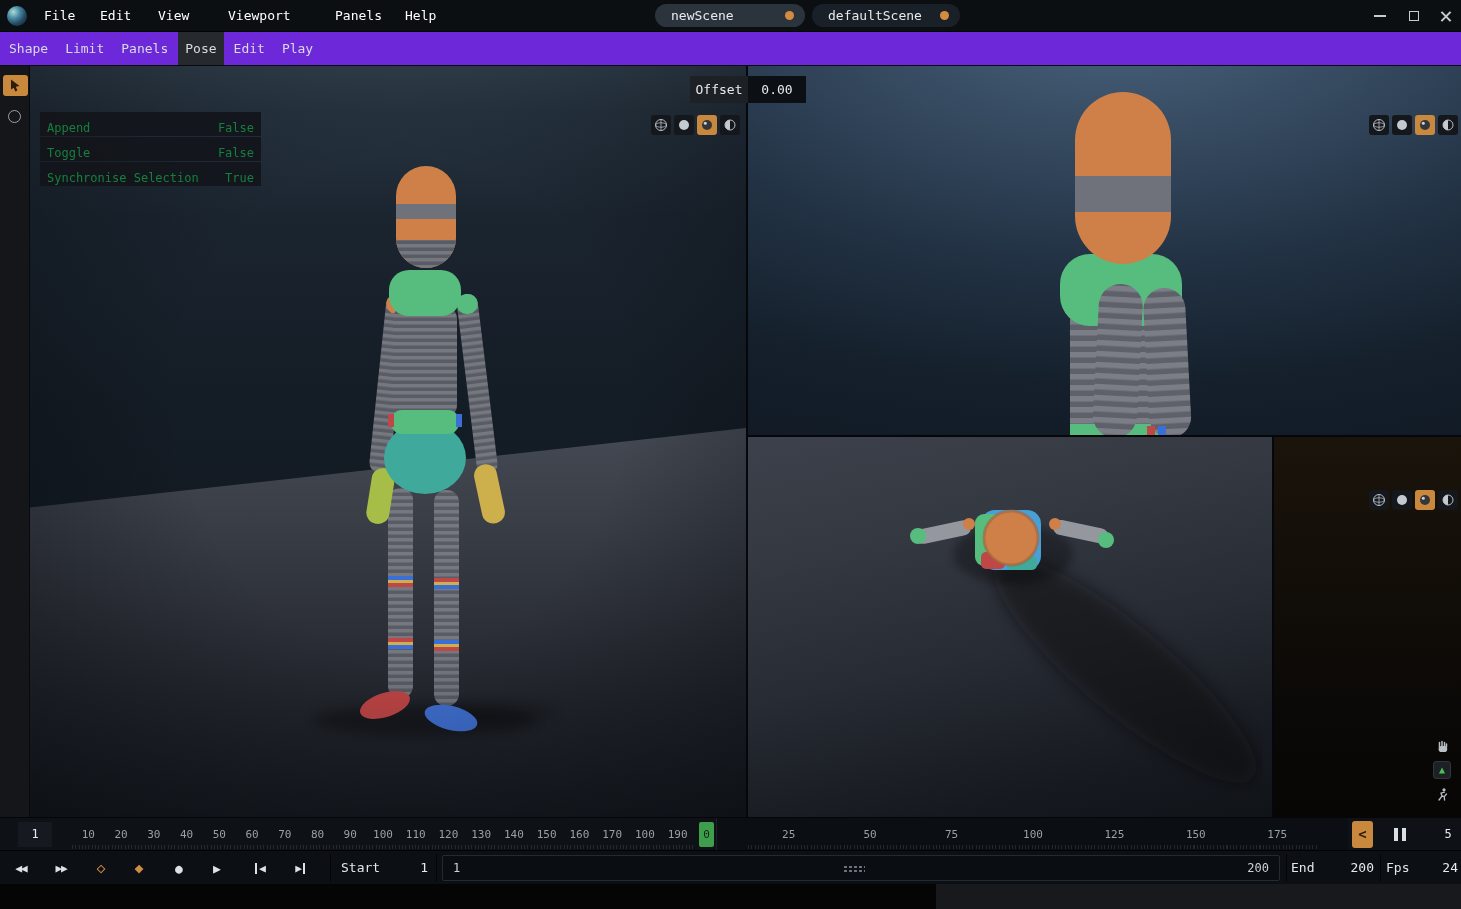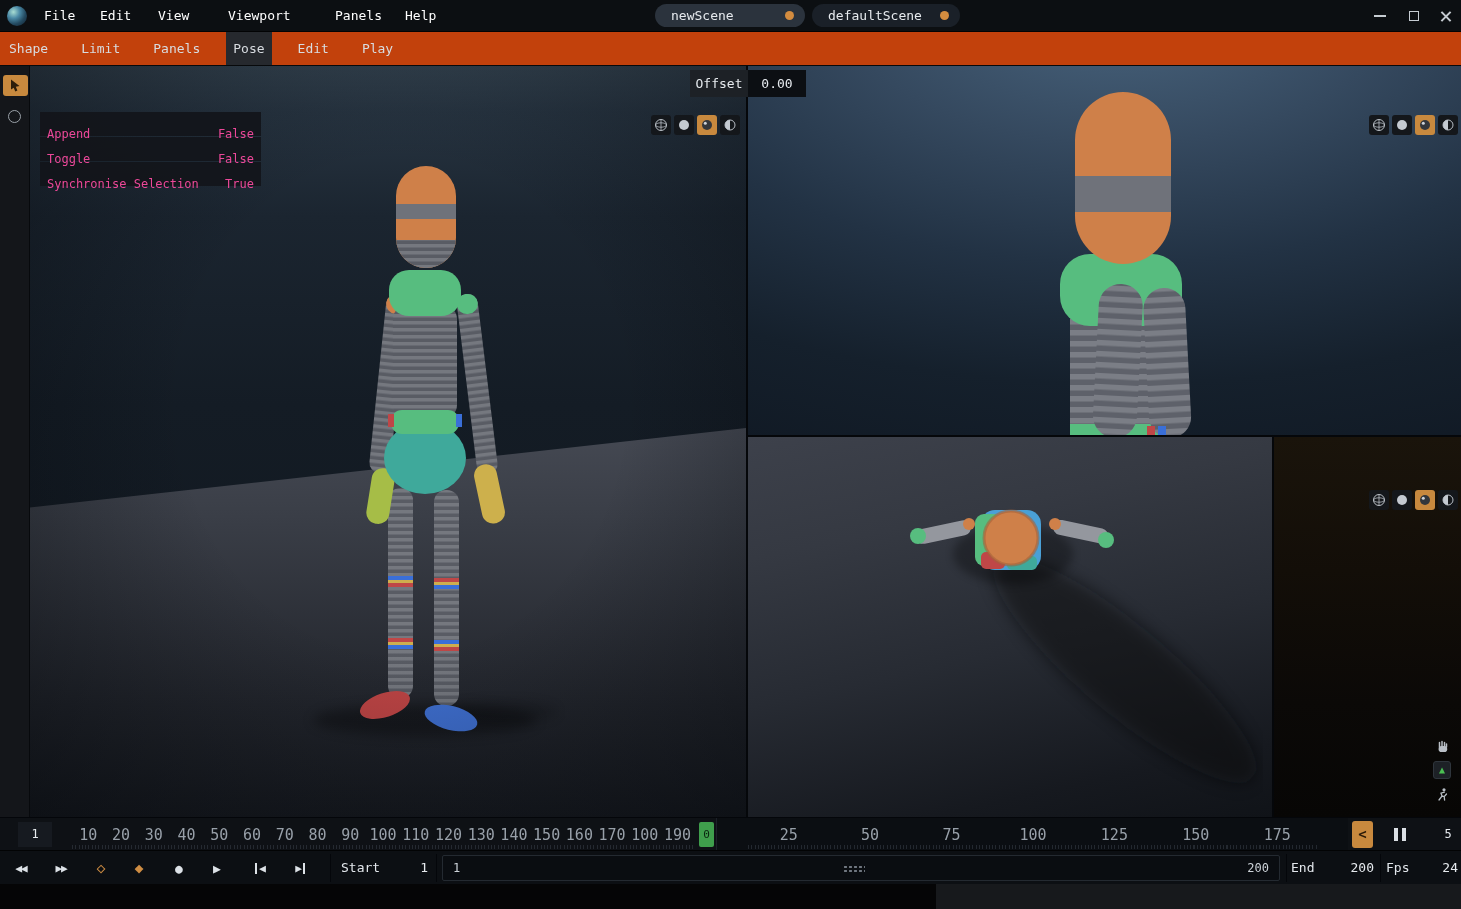--- a/index.html
+++ b/index.html
@@ -19,22 +19,22 @@
   .scene-dot{width:9px;height:9px;border-radius:50%;background:#d38c3f}
   .win-btn{position:absolute;top:0;width:28px;height:32px;display:flex;align-items:center;justify-content:center}
   .ic-min{width:12px;height:2px;background:#c6ccd2}
   .ic-max{width:10px;height:10px;border:1.5px solid #c6ccd2}
   .ic-close{position:relative;width:13px;height:13px}
   .ic-close:before,.ic-close:after{content:"";position:absolute;left:5.5px;top:0;width:2px;height:13px;background:#c6ccd2}
   .ic-close:before{transform:rotate(45deg)}
   .ic-close:after{transform:rotate(-45deg)}
 
   
-  .modebar{position:absolute;left:0;top:32px;width:100%;height:34px;background:#c2410c;border-bottom:1px solid #07090b;
-           display:flex;align-items:stretch;padding-left:2px;gap:19px}
+  .modebar{position:absolute;left:0;top:32px;width:100%;height:34px;background:#6d28d9;border-bottom:1px solid #07090b;
+           display:flex;align-items:stretch;padding-left:2px;gap:3px}
   .mode-tab{padding:0 7px;line-height:34px;font-size:13px;color:#d8dce1;cursor:default}
   .mode-tab.active{background:#26292e}
 
   
   .vp{position:absolute;overflow:hidden}
   .vp-left{left:30px;top:66px;width:718px;height:751px;border-right:2px solid #05070a;
     background:linear-gradient(180deg,#33424f 0%,#273441 6%,#1b2530 20%,#141c25 45%,#10161d 100%)}
   .vp-left .floor{position:absolute;inset:0;clip-path:polygon(0 58.8%,100% 48.2%,100% 100%,0 100%);
     background:linear-gradient(180deg,#474b55 46%,#3a3e47 60%,#22252c 85%,#16191f 100%)}
   .vp-left .vig{position:absolute;inset:0;background:radial-gradient(ellipse at 52% 45%,transparent 42%,rgba(5,8,12,.5) 100%)}
@@ -48,49 +48,49 @@
   .char-front{position:absolute;left:222px;top:22px}
   .char-top{position:absolute;left:115px;top:25px}
 
   
   .tool-strip{position:absolute;left:0;top:66px;width:30px;height:751px;background:#14161a;border-right:1px solid #07090c}
   .ptr-btn{position:absolute;left:3px;top:9px;width:25px;height:21px;background:#c8893e;border-radius:3px;
            display:flex;align-items:center;justify-content:center}
   .circ-btn{position:absolute;left:8px;top:44px;width:13px;height:13px;border:1.5px solid #9aa1a8;border-radius:50%}
 
   
-  .offset-ctl{position:absolute;left:690px;top:70px;display:flex;z-index:6;font-size:13px}
+  .offset-ctl{position:absolute;left:690px;top:76px;display:flex;z-index:6;font-size:13px}
   .offset-label{width:58px;height:27px;line-height:27px;text-align:center;background:#1d2126;color:#e6eaee}
   .offset-value{width:58px;height:27px;line-height:27px;text-align:center;background:#0c0f13;color:#e6eaee}
 
   
   .op-panel{position:absolute;left:40px;top:112px;width:221px;z-index:5;font-size:12px}
   .op-header{display:flex;height:25px;margin-bottom:1px}
   .op-title{background:#191d22;line-height:25px;padding:0 7px;color:#e8ecef;white-space:nowrap}
   .op-value-input{flex:1;min-width:0;background:#0e1116;border:1px solid #2a3037;color:#e8ecef;
                   font:12px "DejaVu Sans Mono",monospace;padding:0 6px;height:25px;outline:none}
   .op-row{display:flex;justify-content:space-between;background:rgba(18,21,26,.92);height:24px;line-height:24px;
-          padding:10px 7px;margin-bottom:1px;color:#ec4899;white-space:nowrap}
+          padding:4px 7px;margin-bottom:1px;color:#15803d;white-space:nowrap}
 
   
   .shade-group{position:absolute;display:flex;gap:3px;z-index:6}
   .shade-btn{width:20px;height:20px;border-radius:3px;background:#14171b;display:flex;align-items:center;justify-content:center}
   .shade-btn.active{background:#c8893e}
 
   
   .corner-tools{position:absolute;left:1433px;top:737px;display:flex;flex-direction:column;gap:6px;z-index:6;align-items:center}
   .corner-btn{width:18px;height:18px;display:flex;align-items:center;justify-content:center}
   .corner-btn.boxed{background:#1d2126;border:1px solid #2f353c;border-radius:3px}
   .tri-green{color:#4bbf52;font-size:10px;line-height:1}
 
   
   .timelinebar{position:absolute;left:0;top:817px;width:100%;height:33px;background:#0e1115;border-top:1px solid #04060a}
   .cur-frame{position:absolute;left:18px;top:4px;width:34px;height:25px;background:#161a20;color:#e8ecef;
              font-size:12px;text-align:center;line-height:25px}
-  .ruler{position:absolute;top:0;height:33px;display:flex;align-items:center;font-size:15px;color:#98a0a9}
+  .ruler{position:absolute;top:0;height:33px;display:flex;align-items:center;font-size:11px;color:#98a0a9}
   .ruler .tick{flex:1;text-align:center}
   .ruler:after{content:"";position:absolute;left:0;right:0;bottom:2px;height:4px;opacity:.5;
     background:repeating-linear-gradient(90deg,#3c434d 0,#3c434d 1px,transparent 1px,transparent 3.3px)}
   .ruler1{left:72px;width:622px}
   .ruler2-bg{position:absolute;left:716px;top:0;width:632px;height:33px;background:#0b0e12;border-left:1px solid #1c2128}
   .ruler2{left:748px;width:570px}
   .playhead{position:absolute;left:699px;top:4px;width:15px;height:25px;background:#3f9e4c;color:#0a230f;
             font-size:11px;text-align:center;line-height:25px;border-radius:2px;z-index:2}
   .prevkey-btn{position:absolute;left:1352px;top:3px;width:21px;height:27px;background:#c8893e;border-radius:3px;
                color:#2a1a08;font-size:14px;font-weight:bold;text-align:center;line-height:27px}

